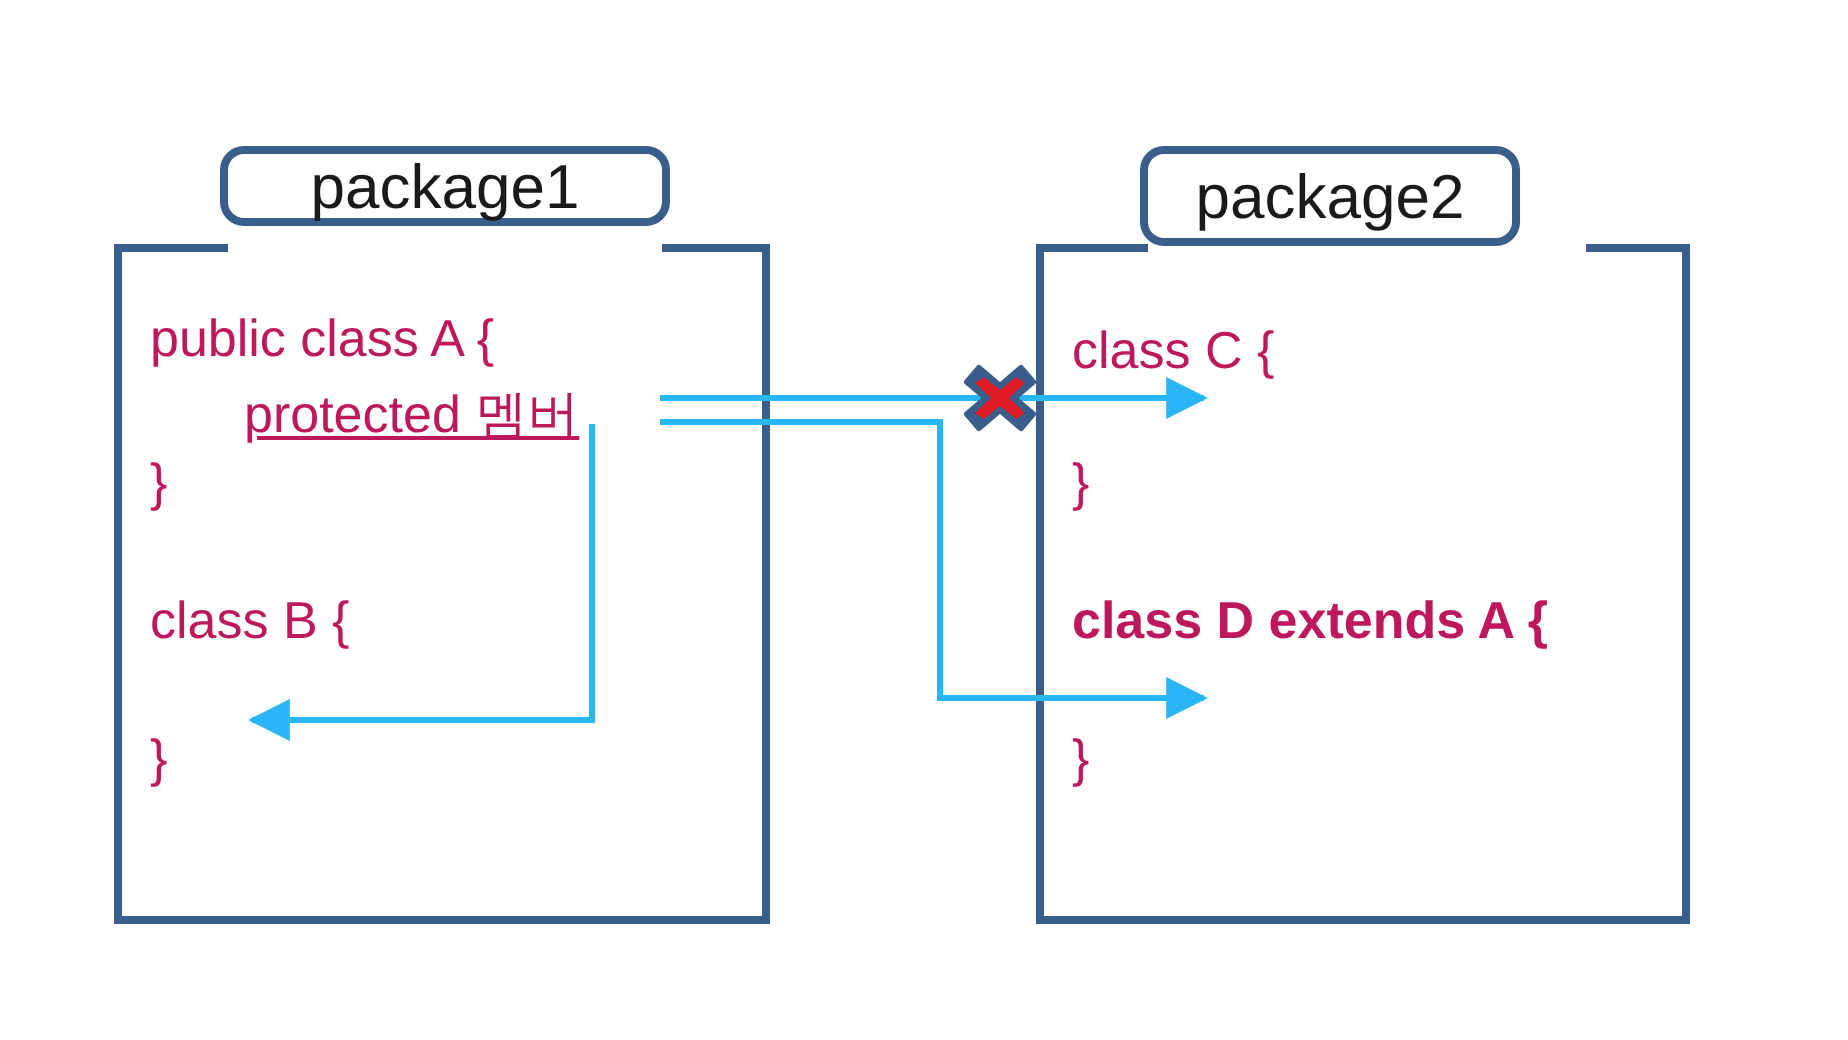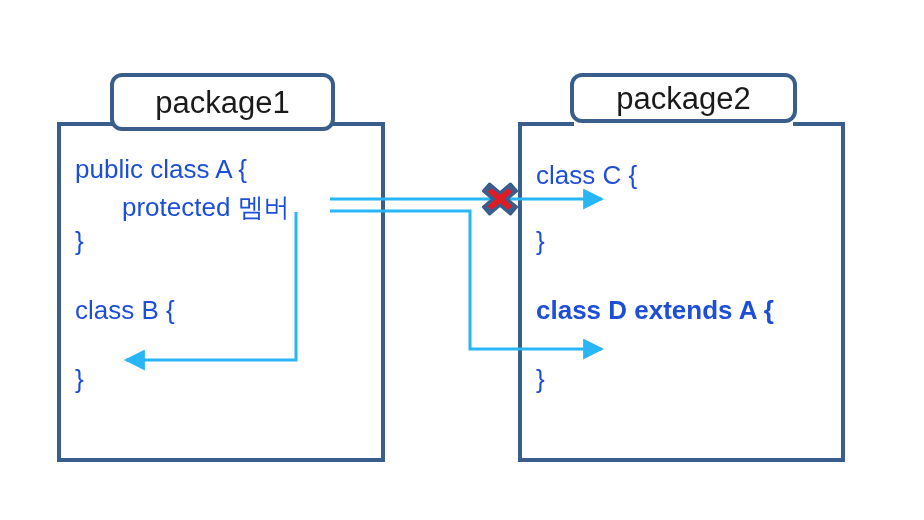--- a/index.html
+++ b/index.html
@@ -41,21 +41,21 @@
   .tab-mask{
     position:absolute;
     background:#ffffff;
     z-index:2;
   }
 
   
   .code{
     position:absolute;
     font-size:26px;
-    color:#1d4ed8;
+    color:#be185d;
     white-space:pre;
     line-height:1;
     z-index:4;
   }
 
   
   #wires{position:absolute;left:0;top:0;width:924px;height:520px;z-index:5;}
 
   
   .blocker{
@@ -63,33 +63,33 @@
     z-index:7;
   }
 </style>
 </head>
 <body>
 
 <div id="stage">
 
   <div class="pkg-box" style="left:57px;top:122px;width:328px;height:340px;"></div>
   <div class="tab-mask" style="left:114px;top:118px;width:217px;height:9px;"></div>
-  <div class="pkg-tab" style="left:110px;top:73px;width:225px;height:58px;">
+  <div class="pkg-tab" style="left:110px;top:73px;width:225px;height:40px;">
     <span>package1</span>
   </div>
 
   <div class="code" style="left:75px;top:156px;">public class A {</div>
-  <div class="code" style="left:122px;top:194px;">protected 멤버</div>
+  <div class="code" style="left:122px;top:194px;text-decoration:underline;">protected 멤버</div>
   <div class="code" style="left:75px;top:228px;">}</div>
   <div class="code" style="left:75px;top:297px;text-align:right;">class B {</div>
   <div class="code" style="left:75px;top:366px;">}</div>
 
   <div class="pkg-box" style="left:518px;top:122px;width:327px;height:340px;"></div>
   <div class="tab-mask" style="left:574px;top:118px;width:219px;height:9px;"></div>
-  <div class="pkg-tab" style="left:570px;top:73px;width:227px;height:50px;">
+  <div class="pkg-tab" style="left:570px;top:73px;width:190px;height:50px;">
     <span>package2</span>
   </div>
 
   <div class="code" style="left:536px;top:162px;">class C {</div>
   <div class="code" style="left:536px;top:228px;">}</div>
   <div class="code" style="left:536px;top:297px;font-weight:bold;">class D extends A {</div>
   <div class="code" style="left:536px;top:366px;">}</div>
 
   <svg id="wires" viewBox="0 0 924 520">
     <defs>

